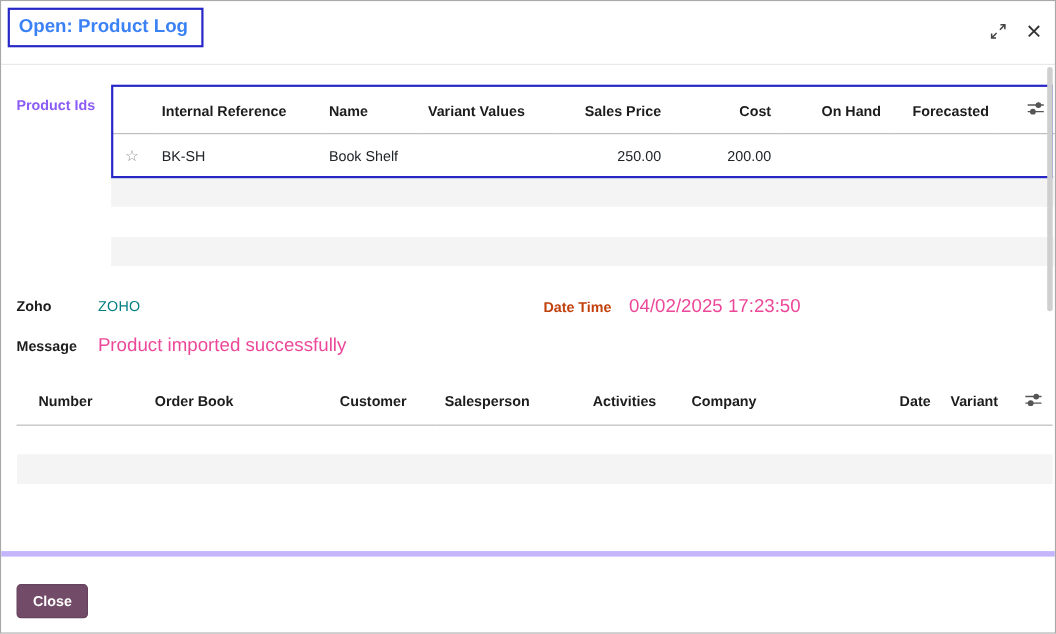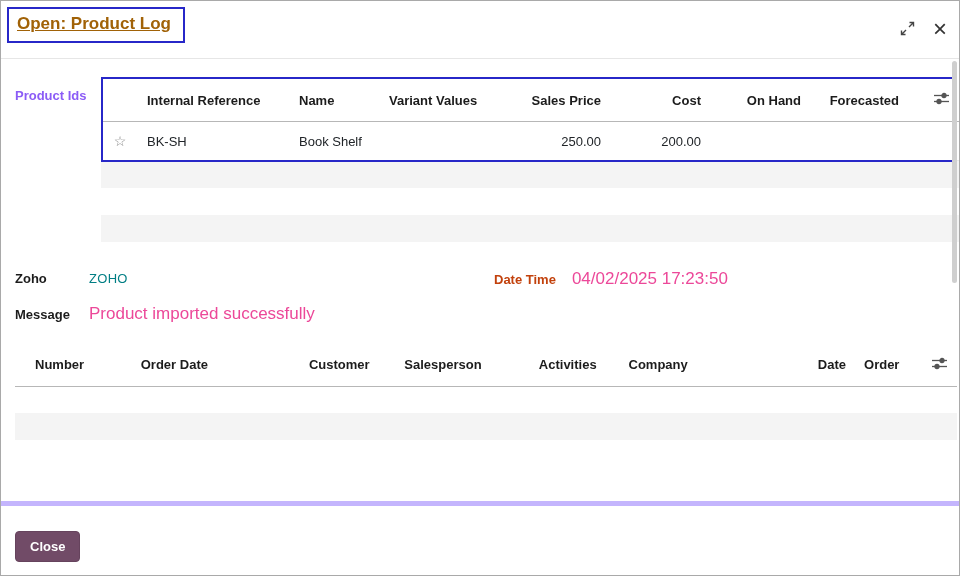--- a/index.html
+++ b/index.html
@@ -18,21 +18,21 @@
   
   .modal-header {
     display:flex; align-items:flex-start;
     padding:6px 12px 0 6px; height:58px;
     border-bottom:1px solid #e6e6e6; flex:0 0 auto;
   }
   .title-box {
     border:2px solid #2727c8;
     padding:5px 12px 7px 8px;
   }
-  .title-box h1 { margin:0; font-size:17px; font-weight:bold; color:#a16207; white-space:nowrap;text-decoration:underline; }
+  .title-box h1 { margin:0; font-size:17px; font-weight:bold; color:#3b82f6; white-space:nowrap; }
   .header-icons { margin-left:auto; display:flex; align-items:center; gap:18px; padding-top:14px; }
   .icon-btn { cursor:pointer; color:#444; display:inline-flex; align-items:center; }
   .close-x { font-size:24px; line-height:14px; color:#333; font-weight:normal; }
   
   .modal-body { flex:1 1 auto; padding:20px 2px 0 14px; overflow:hidden; }
   .frow { display:flex; align-items:flex-start; }
   .frow > label { font-weight:bold; font-size:13px; padding-top:9px; color:#8b5cf6; }
   .lbl-product { flex:0 0 86px; }
   .lbl-sale { flex:0 0 104px; }
   .lbl-text { flex:0 0 74px; font-weight:bold; font-size:13px; color:#1c1c1c; }
@@ -198,27 +198,27 @@
               <col style="width:120px">
             <col style="width:80px">
               <col style="width:130px">
               <col style="width:80px">
               <col style="width:50px">
               <col style="width:40px">
           </colgroup>
           <thead>
             <tr>
               <th style="padding-left:20px">Number</th>
-              <th>Order Date</th>
+              <th>Order Book</th>
               <th>Customer</th>
               <th>Salesperson</th>
               <th>Activities</th>
               <th>Company</th>
               <th class="num">Date</th>
-              <th>Order</th>
+              <th>Variant</th>
               <th class="icon-col">
                 <svg width="15" height="13" viewBox="0 0 15 13">
                   <g stroke="#555" stroke-width="1.3">
                     <line x1="0" y1="3.5" x2="15" y2="3.5"></line>
                       <line x1="0" y1="9.5" x2="15" y2="9.5"></line>
                     <circle cx="10" cy="3.5" r="2" fill="#555"></circle>
                       <circle cx="5" cy="9.5" r="2" fill="#555"></circle>
                   </g>
                 </svg>
               </th>

